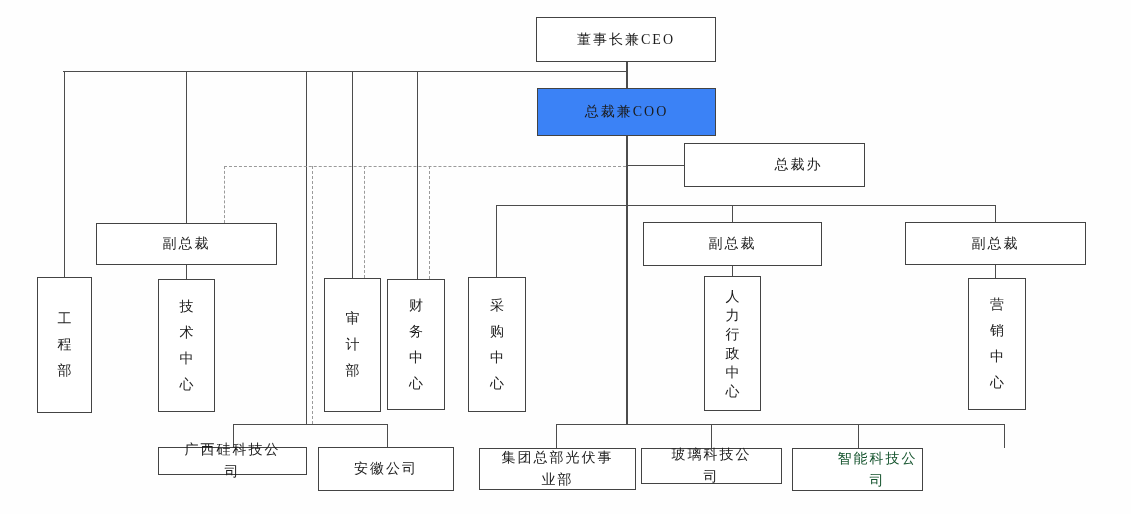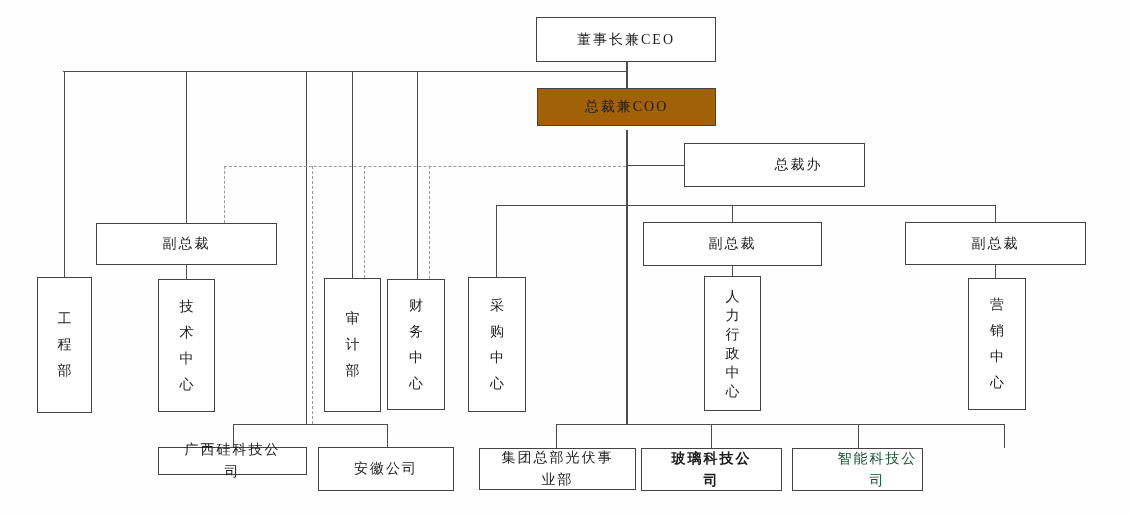--- a/index.html
+++ b/index.html
@@ -72,21 +72,21 @@
     <div class="connector v solid" style="left: 233px; top: 424px; height: 23px; width: 0px; border-left: 1px solid rgb(76, 76, 76);"></div>
     <div class="connector v solid" style="left: 387px; top: 424px; height: 23px; width: 0px; border-left: 1px solid rgb(76, 76, 76);"></div>
     <div class="connector h solid" style="left: 556px; top: 424px; width: 448px; height: 0px; border-top: 1px solid rgb(76, 76, 76);"></div>
     <div class="connector v solid" style="left: 556px; top: 424px; height: 24px; width: 0px; border-left: 1px solid rgb(76, 76, 76);"></div>
     <div class="connector v solid" style="left: 711px; top: 424px; height: 24px; width: 0px; border-left: 1px solid rgb(76, 76, 76);"></div>
     <div class="connector v solid" style="left: 858px; top: 424px; height: 24px; width: 0px; border-left: 1px solid rgb(76, 76, 76);"></div>
     <div class="connector v solid" style="left: 1004px; top: 424px; height: 24px; width: 0px; border-left: 1px solid rgb(76, 76, 76);"></div>
     <div class="node horizontal" style="left: 536px; top: 17px; width: 180px; height: 45px; border-color: rgb(67, 67, 67); background: rgb(255, 255, 255);">
       <div class="node-label" style="color: rgb(27, 27, 27);">董事长兼CEO</div>
     </div>
-    <div class="node horizontal" style="left: 537px; top: 88px; width: 179px; height: 38px; border-color: rgb(67, 67, 67); background: #a16207;">
+    <div class="node horizontal" style="left: 537px; top: 88px; width: 179px; height: 48px; border-color: rgb(67, 67, 67); background: #3b82f6;">
       <div class="node-label" style="color: rgb(27, 27, 27);">总裁兼COO</div>
     </div>
     <div class="node horizontal" style="left: 684px; top: 143px; width: 181px; height: 44px; border-color: rgb(67, 67, 67); background: rgb(255, 255, 255); padding-left: 48px;">
       <div class="node-label" style="color: rgb(27, 27, 27);">总裁办</div>
     </div>
     <div class="node horizontal" style="left: 96px; top: 223px; width: 181px; height: 42px; border-color: rgb(67, 67, 67); background: rgb(255, 255, 255);">
       <div class="node-label" style="color: rgb(27, 27, 27);">副总裁</div>
     </div>
     <div class="node horizontal" style="left: 643px; top: 222px; width: 179px; height: 44px; border-color: rgb(67, 67, 67); background: rgb(255, 255, 255);">
       <div class="node-label" style="color: rgb(27, 27, 27);">副总裁</div>
@@ -140,21 +140,21 @@
       <div class="node-label" style="color: rgb(27, 27, 27);">广西硅科技公
 司</div>
     </div>
     <div class="node horizontal" style="left: 318px; top: 447px; width: 136px; height: 44px; border-color: rgb(67, 67, 67); background: rgb(255, 255, 255);">
       <div class="node-label" style="color: rgb(27, 27, 27);">安徽公司</div>
     </div>
     <div class="node horizontal" style="left: 479px; top: 448px; width: 157px; height: 42px; border-color: rgb(67, 67, 67); background: rgb(255, 255, 255);">
       <div class="node-label" style="color: rgb(27, 27, 27);">集团总部光伏事
 业部</div>
     </div>
-    <div class="node horizontal" style="left: 641px; top: 448px; width: 141px; height: 43px; border-color: rgb(67, 67, 67); background: rgb(255, 255, 255); font-weight: bold;">
+    <div class="node horizontal" style="left: 641px; top: 448px; width: 141px; height: 36px; border-color: rgb(67, 67, 67); background: rgb(255, 255, 255);">
       <div class="node-label" style="color: rgb(27, 27, 27);">玻璃科技公
 司</div>
     </div>
     <div class="node horizontal" style="left: 792px; top: 448px; width: 131px; height: 43px; border-color: rgb(67, 67, 67); background: rgb(255, 255, 255);">
       <div class="node-label" style="color: #14532d; margin-left: 40px;">智能科技公
 司</div>
     </div>
   </div>
 
 </body></html>

